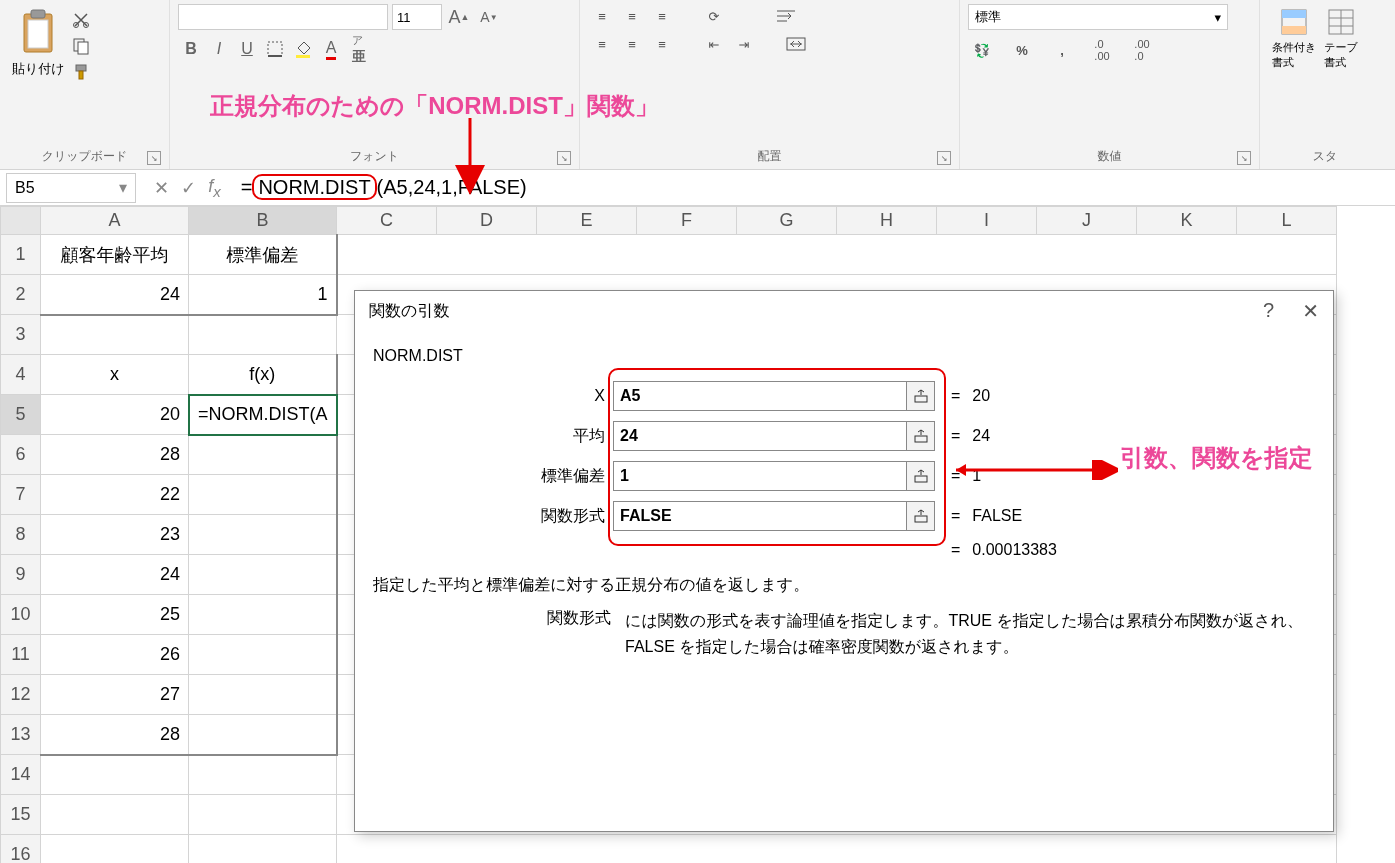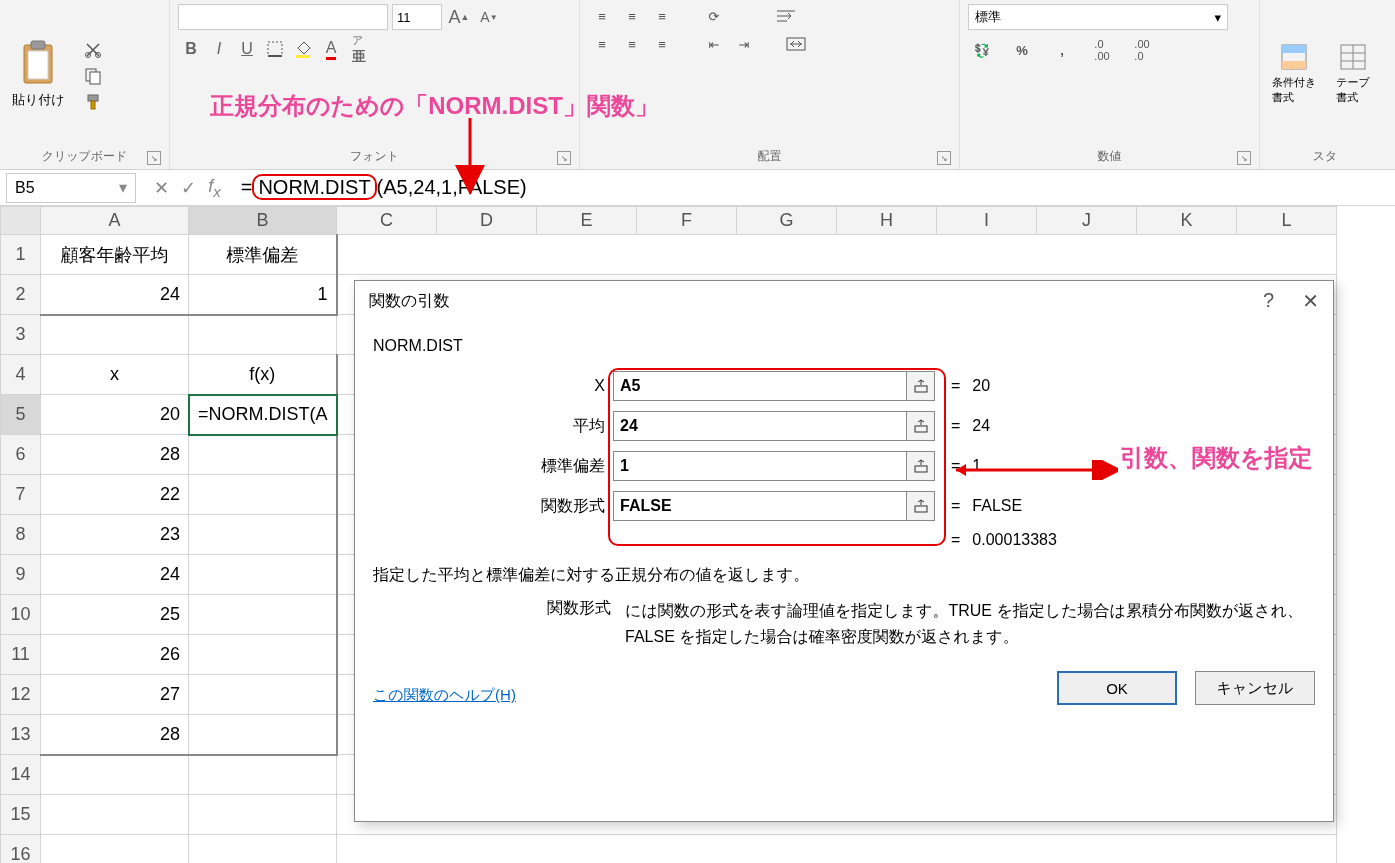--- a/index.html
+++ b/index.html
@@ -3,21 +3,21 @@
 <meta charset="utf-8">
 <style>
 * { box-sizing: border-box; margin: 0; padding: 0; }
 body { font-family: "Meiryo UI", "Yu Gothic UI", sans-serif; font-size: 13px; background: #fff; overflow: hidden; width: 1395px; height: 863px; position: relative; }
 
 
 .ribbon { height: 170px; background: #f3f3f3; border-bottom: 1px solid #d4d4d4; display: flex; }
 .ribbon-group { border-right: 1px solid #e0e0e0; display: flex; flex-direction: column; justify-content: space-between; padding: 4px 8px 0 8px; height: 100%; }
 .group-label { text-align: center; font-size: 12px; color: #666; padding: 4px 0; position: relative; }
 .group-dialog-launcher { position: absolute; right: 0; bottom: 4px; width: 14px; height: 14px; border: 1px solid #999; display: inline-flex; align-items: center; justify-content: center; font-size: 8px; color: #666; cursor: pointer; }
-.ribbon-buttons { display: flex; gap: 12px; flex: 1; align-items: center; }
+.ribbon-buttons { display: flex; gap: 0; flex: 1; align-items: flex-start; }
 .big-btn { display: flex; flex-direction: column; align-items: center; gap: 4px; padding: 4px; cursor: pointer; }
 .small-btn { width: 24px; height: 24px; display: inline-flex; align-items: center; justify-content: center; cursor: pointer; color: #555; }
 .col-btns { display: flex; flex-direction: column; gap: 2px; }
 
 
 .clipboard-icon-svg { width: 40px; height: 48px; }
 
 
 .font-row { display: flex; gap: 4px; align-items: center; }
 .font-box { width: 210px; height: 26px; border: 1px solid #ccc; background: #fff; }
@@ -56,21 +56,21 @@
 .col-B { width: 148px; }
 .col-rest { width: 100px; }
 .col-hdr-row th { height: 28px; }
 .active-row-hdr { background: #d8d8d8 !important; }
 .active-col-hdr { background: #d8d8d8 !important; }
 .thick-border-b { border-bottom: 2px solid #888 !important; }
 .thick-border-r { border-right: 2px solid #888 !important; }
 .active-cell { outline: 2px solid #217346; outline-offset: -1px; }
 
 
-.dialog { position: absolute; top: 280px; left: 354px; width: 980px; height: 542px; background: #fff; border: 1px solid #888; box-shadow: 4px 4px 12px rgba(0,0,0,.2); z-index: 10; }
+.dialog { position: absolute; top: 290px; left: 354px; width: 980px; height: 542px; background: #fff; border: 1px solid #888; box-shadow: 4px 4px 12px rgba(0,0,0,.2); z-index: 10; }
 .dlg-title-row { display: flex; justify-content: space-between; align-items: center; padding: 8px 14px; font-size: 16px; }
 .dlg-title-btns { display: flex; gap: 28px; font-size: 20px; color: #555; }
 .dlg-title-btns span { cursor: pointer; }
 .dlg-body { padding: 8px 18px; }
 .dlg-fn-name { font-size: 16px; margin: 8px 0 16px 0; }
 .arg-row-outer { display: flex; align-items: center; margin-bottom: 10px; }
 .arg-label-outer { width: 240px; text-align: right; font-size: 16px; padding-right: 8px; }
 .arg-input-wrap { display: flex; width: 322px; }
 .arg-input { flex: 1; height: 30px; border: 1px solid #888; padding: 0 6px; font-size: 16px; font-weight: bold; }
 .arg-ref-btn { width: 28px; height: 30px; border: 1px solid #888; border-left: none; display: inline-flex; align-items: center; justify-content: center; cursor: pointer; background: #f3f3f3; }
@@ -477,27 +477,20 @@
           </div>
       </div>
     </div>
 
     <div class="dlg-desc">指定した平均と標準偏差に対する正規分布の値を返します。</div>
     <div class="dlg-arg-desc">
       <div class="dlg-arg-desc-label">関数形式</div>
       <div class="dlg-arg-desc-text">には関数の形式を表す論理値を指定します。TRUE を指定した場合は累積分布関数が返され、FALSE を指定した場合は確率密度関数が返されます。</div>
     </div>
   </div>
-  <div class="dlg-footer">
-    <span class="dlg-help-link">この関数のヘルプ(H)</span>
-    <div class="dlg-btns">
-      <button class="dlg-btn primary">OK</button>
-      <button class="dlg-btn">キャンセル</button>
-    </div>
-  </div>
 </div>
 
 <div class="red-box-arg-highlight" style="top:368px;left:608px;width:338px;height:178px"></div>
 
 <div class="anno" style="top:90px;left:210px">正規分布のための「NORM.DIST」関数」</div>
 <svg class="arrow-svg" style="top:118px;left:450px" width="40" height="78">
   <defs>
       <marker id="ah1" markerWidth="10" markerHeight="10" refX="5" refY="5" orient="auto">
         <path d="M0 0 L10 5 L0 10 Z" fill="#e60000"></path>
       </marker>

